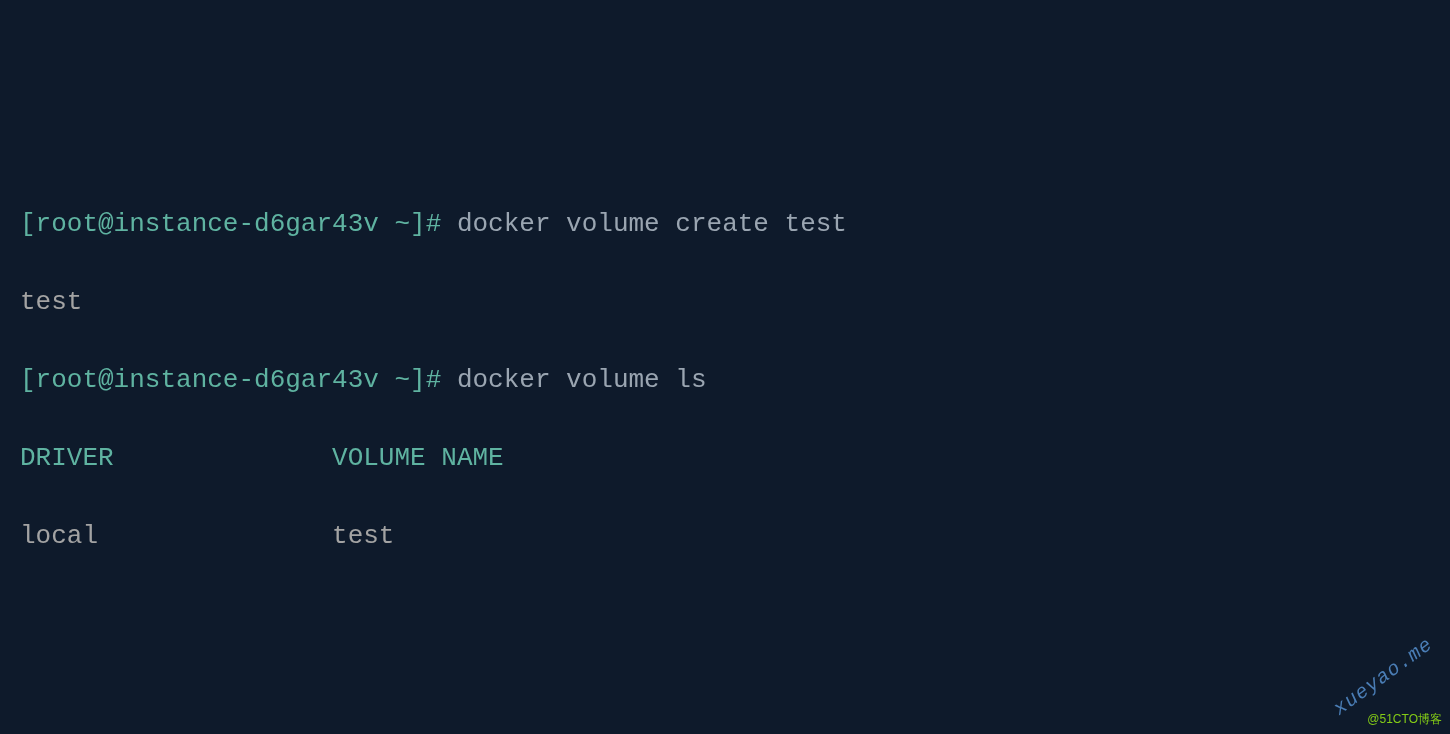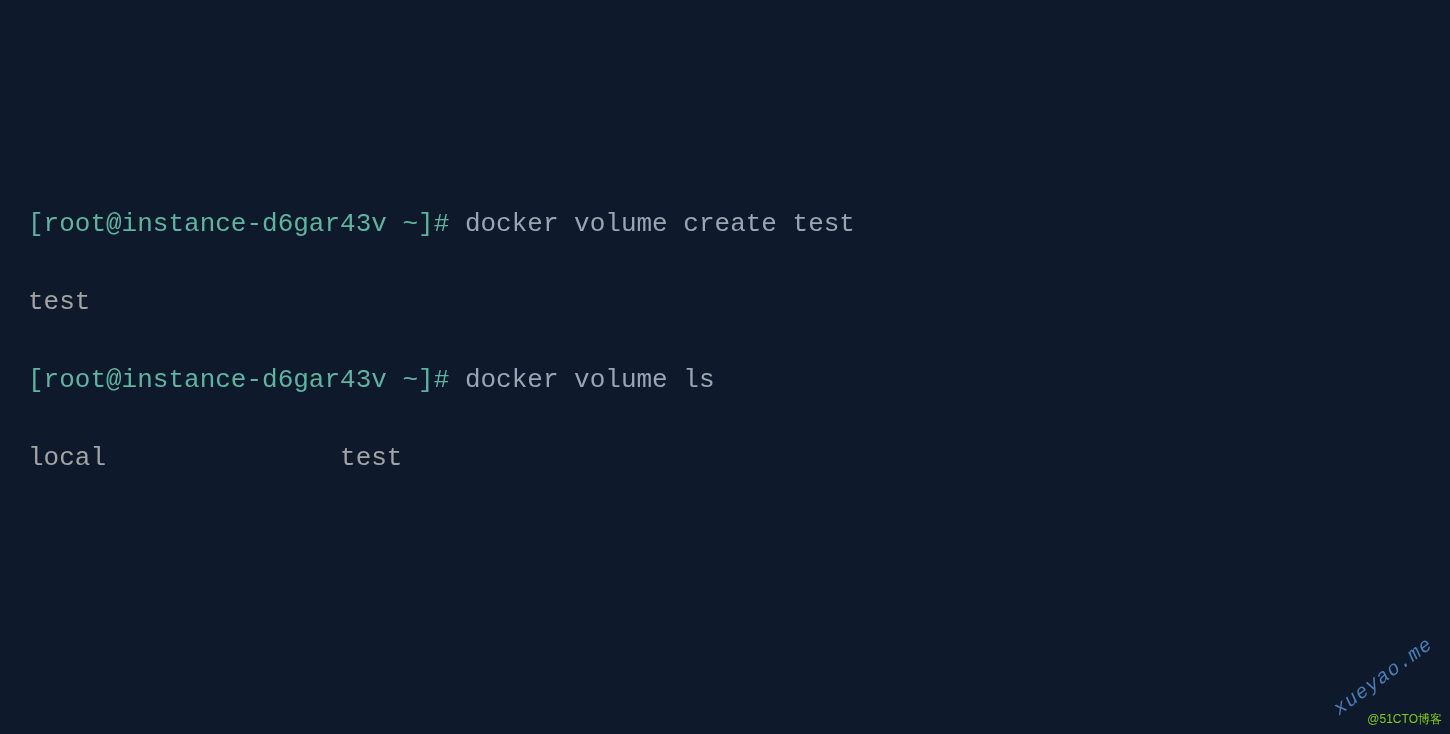--- a/index.html
+++ b/index.html
@@ -27,21 +27,20 @@
       color: #9aa5b1;
     }
     .output {
       color: #a3a3a3;
     }
     .header {
       color: #5fb3a1;
     }
     .line {
       display: block;
-      margin-left: 8px;
     }
     .watermark-1 {
       position: absolute;
       bottom: 42px;
       right: 8px;
       color: #4a7db5;
       font-size: 20px;
       transform: rotate(-36deg);
       font-style: italic;
       letter-spacing: 1px;
@@ -57,20 +56,21 @@
   </style>
 </head>
 <body>
 
 
 
 <div>
 <span class="line"><span class="prompt-bracket">[root@instance-d6gar43v ~]#</span> <span class="command">docker volume create test</span></span>
 <span class="line output">test</span>
 <span class="line"><span class="prompt-bracket">[root@instance-d6gar43v ~]#</span> <span class="command">docker volume ls</span></span>
+<span class="line header"><span>DRIVER</span>              <span>VOLUME NAME</span></span>
 <span class="line output"><span>local</span>               <span>test</span></span>
 
 
 
 
 
 
 
 
 

